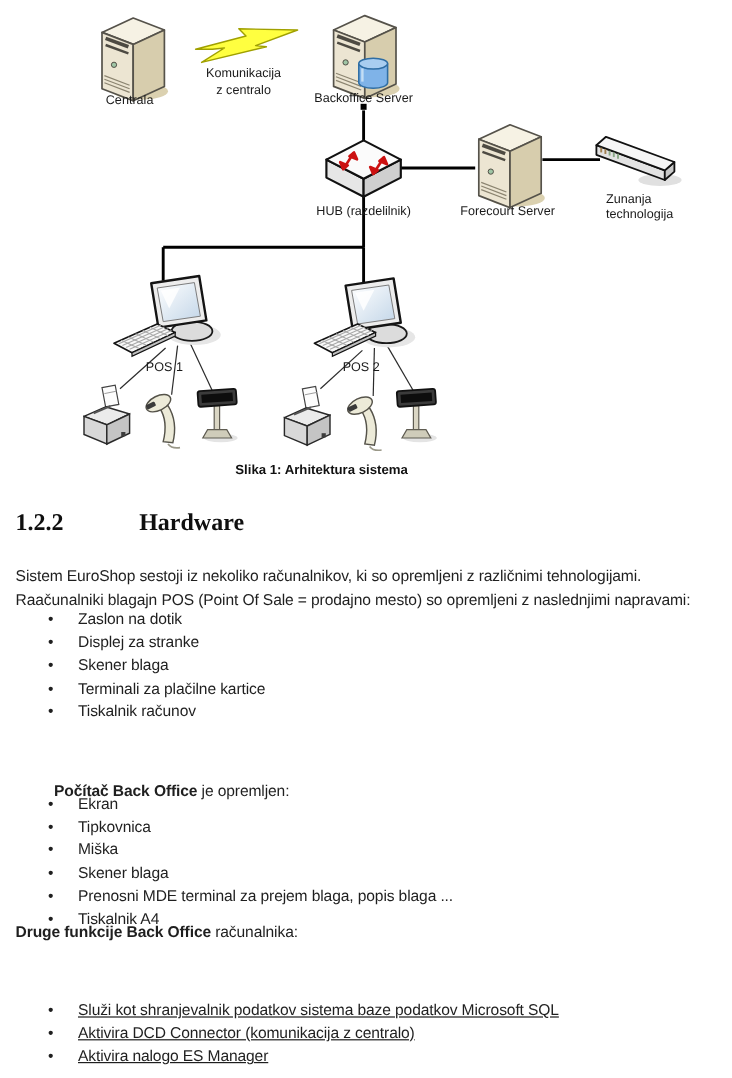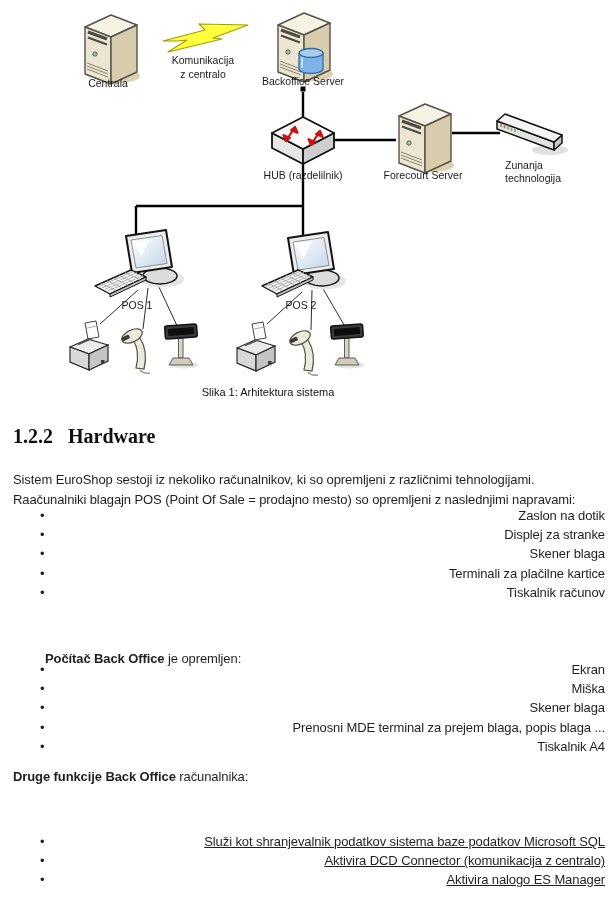--- a/index.html
+++ b/index.html
@@ -2,31 +2,31 @@
 <html><head>
 <meta charset="utf-8">
 <style>
   html,body{margin:0;padding:0;background:#ffffff;}
   .page{
     position:relative;width:610px;height:898px;background:#ffffff;overflow:hidden;
     font-family:"Liberation Sans",sans-serif;color:#1f1f1f;
   }
   .abs{position:absolute;}
   svg text{font-family:"Liberation Sans",sans-serif;font-size:10.5px;fill:#1a1a1a;}
-  .caption{top:386px;left:0;width:536px;text-align:center;font-size:11px;font-weight:normal;color:#111;}
-  .heading{top:425px;left:13px;font-family:"Liberation Serif",serif;font-size:20px;font-weight:bold;color:#0f0f0f;display:flex;}
+  .caption{top:386px;left:0;width:536px;text-align:center;font-size:11px;font-weight:bold;color:#111;}
+  .heading{top:425px;left:13px;font-family:"Liberation Serif",serif;font-size:20px;font-weight:bold;color:#0f0f0f;display:flex;gap:48px;}
   .heading .num{width:55px;}
   .para{left:13px;width:592px;font-size:13px;letter-spacing:-0.1px;line-height:15px;}
   .p1{top:459px;}
   .p2{top:476px;margin-top:16px;}
   .runhead{left:13px;width:592px;font-size:13px;letter-spacing:-0.1px;}
   .rh1{top:638px;padding-left:32px;}
   .rh2{top:756px;}
   .runhead b{font-weight:bold;}
-  ul.doc-list{margin:0;padding:0 0 0 65px;list-style:none;font-size:13px;letter-spacing:-0.1px;width:540px;text-align:right;}
+  ul.doc-list{margin:0;padding:0 0 0 65px;list-style:none;font-size:13px;letter-spacing:-0.1px;width:540px;}
   ul.doc-list li{position:relative;line-height:19.2px;}
   ul.doc-list li::before{content:"\2022";position:absolute;left:-25px;top:0;}
   .ul1{top:506px;left:0;}
   .ul2{top:660px;left:0;}
   .ul3{top:832px;left:0;text-decoration:underline;}
 </style>
 </head>
 <body>
 
 <div class="page">
@@ -206,20 +206,21 @@
       <li>Displej za stranke</li>
       <li>Skener blaga</li>
       <li>Terminali za plačilne kartice</li>
       <li>Tiskalnik računov</li>
     </ul>
 
   <p class="abs runhead rh1"><b>Počítač Back Office</b><span> je opremljen:</span></p>
 
   <ul class="abs doc-list ul2">
       <li>Ekran</li>
+      <li>Tipkovnica</li>
       <li>Miška</li>
       <li>Skener blaga</li>
       <li>Prenosni MDE terminal za prejem blaga, popis blaga ...</li>
       <li>Tiskalnik A4</li>
     </ul>
 
   <p class="abs runhead rh2"><b>Druge funkcije Back Office</b><span> računalnika:</span></p>
 
   <ul class="abs doc-list ul3">
       <li>Služi kot shranjevalnik podatkov sistema baze podatkov Microsoft SQL</li>

